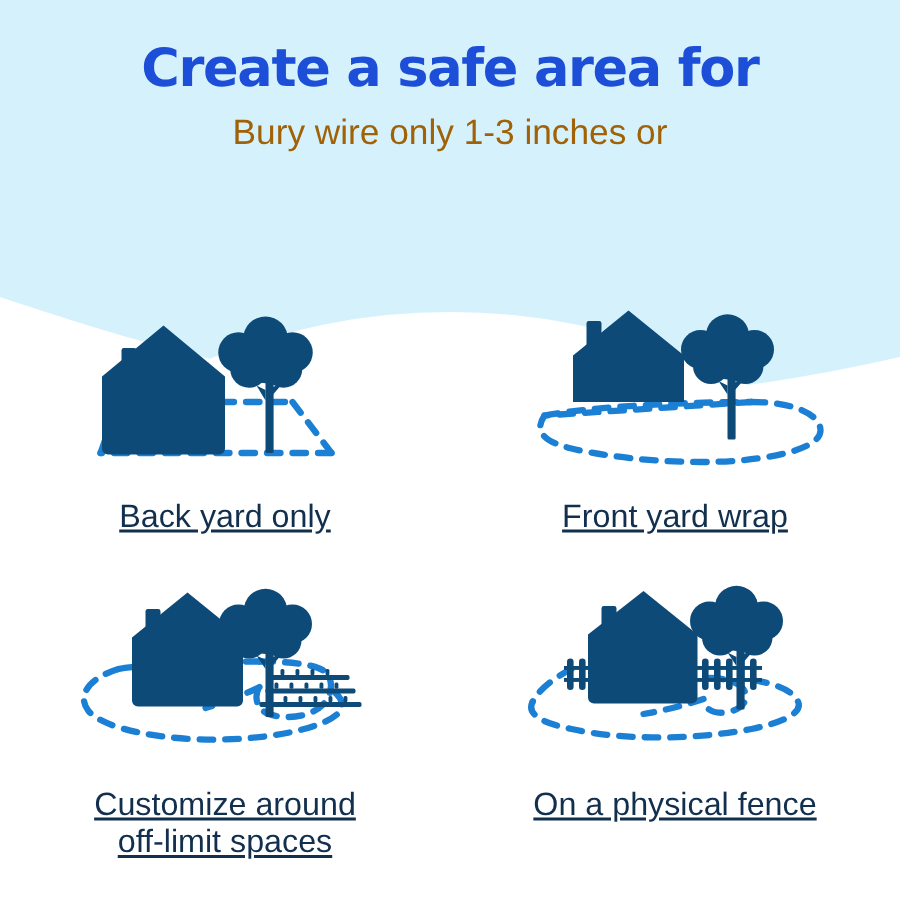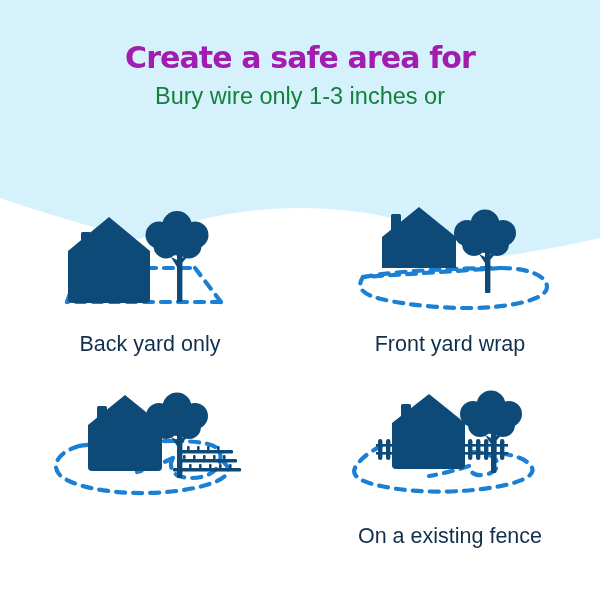--- a/index.html
+++ b/index.html
@@ -31,36 +31,36 @@
   }
   #header-text-wrap {
     position: absolute;
     left: 0; top: 0;
     width: 600px;
     z-index: 3;
     text-align: center;
   }
   #headline {
     margin: 0;
-    padding-top: 40px;
+    padding-top: 26px;
     font-family: "DejaVu Sans", sans-serif;
-    font-size: 30px;
+    font-size: 35px;
     line-height: 1.17;
     font-weight: 700;
     letter-spacing: -0.9px;
-    color: #a21caf;
+    color: #1d4ed8;
   }
   #headline .hl-line { display: block; }
   #subhead {
     margin: 6px 0 0 0;
     font-family: "Liberation Sans", sans-serif;
     font-size: 23.5px;
     line-height: 1.28;
     font-weight: 400;
-    color: #15803d;
+    color: #a16207;
   }
   #subhead .sub-line { display: block; }
 
   
   #icon-grid {
     position: absolute;
     left: 0;
     top: 205px;
     width: 600px;
     height: 395px;
@@ -82,21 +82,21 @@
     display: block;
   }
   .cell-caption {
     margin-top: 2px;
     text-align: center;
     font-family: "Liberation Sans", sans-serif;
     font-size: 21.5px;
     line-height: 1.18;
     color: #12304e;
   }
-  .cell-caption .cap-line { display: block; }
+  .cell-caption .cap-line { display: block; text-decoration: underline; }
   #cell-3 .cell-art, #cell-4 .cell-art { height: 132px; }
 </style>
 </head>
 <body>
 
 <div id="infographic">
 
   <svg id="header-band" viewBox="0 0 600 330" preserveAspectRatio="none">
     <path d="M0,0 H600 V330 H0 Z" fill="#d5f2fc"></path>
     <path d="M0,198 C150,248 330,300 600,238 L600,330 L0,330 Z" fill="#ffffff"></path>
@@ -223,20 +223,24 @@
             <rect x="194" y="74" width="2.6" height="4.2" rx="1"></rect>
             <rect x="204" y="74" width="2.6" height="4.2" rx="1"></rect>
           </g>
         </g>
 
         <g fill="#0d4a78">
           <rect x="72" y="16" width="10" height="18" rx="1.6"></rect>
           <path d="M100,5 L137,35 L137,77 A4,4 0 0,1 133,81 L67,81 A4,4 0 0,1 63,77 L63,35 Z"></path>
         </g>
       </svg>
+      <div class="cell-caption">
+        <span class="cap-line">Customize around</span>
+        <span class="cap-line">off-limit spaces</span>
+      </div>
     </div>
 
     <div class="cell" id="cell-4">
       <svg class="cell-art" viewBox="0 0 250 132">
         <g fill="none" stroke="#1b7fd4" stroke-width="4.2" stroke-linecap="round" stroke-dasharray="9 8">
           <path d="M56,56 C44,62 34,70 30,78"></path>
           <path d="M30,78 C26,86 36,92 56,96 C92,104 140,103 176,96
                    C200,91 212,84 206,76 C202,70 192,66 180,64"></path>
           <path d="M148,62 C160,62 170,66 172,72 C174,78 168,84 158,85
                    C150,86 144,82 144,76"></path>
@@ -273,18 +277,18 @@
           <circle cx="178" cy="35" r="12"></circle>
           <circle cx="166" cy="29" r="15"></circle>
         </g>
 
         <g fill="#0d4a78">
           <rect x="76" y="14" width="10" height="18" rx="1.6"></rect>
           <path d="M104,4 L140,33 L140,75 A4,4 0 0,1 136,79 L71,79 A4,4 0 0,1 67,75 L67,33 Z"></path>
         </g>
       </svg>
       <div class="cell-caption">
-        <span class="cap-line">On a existing fence</span>
+        <span class="cap-line">On a physical fence</span>
       </div>
     </div>
 
   </div>
 </div>
 
 </body></html>

